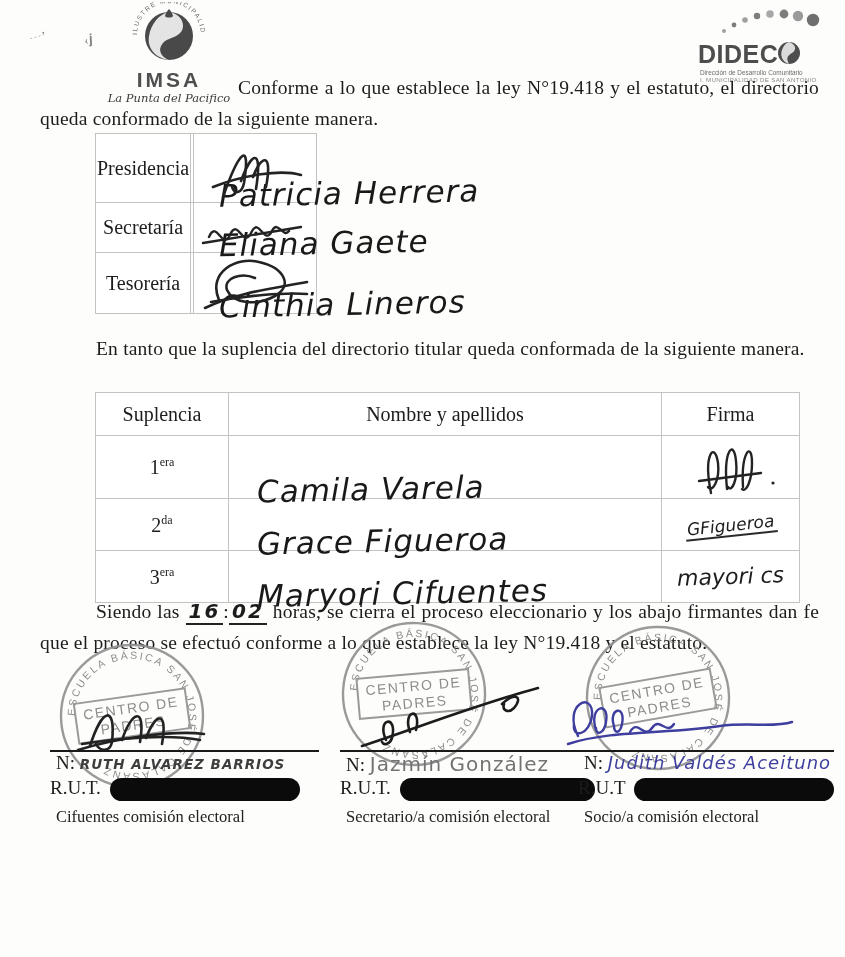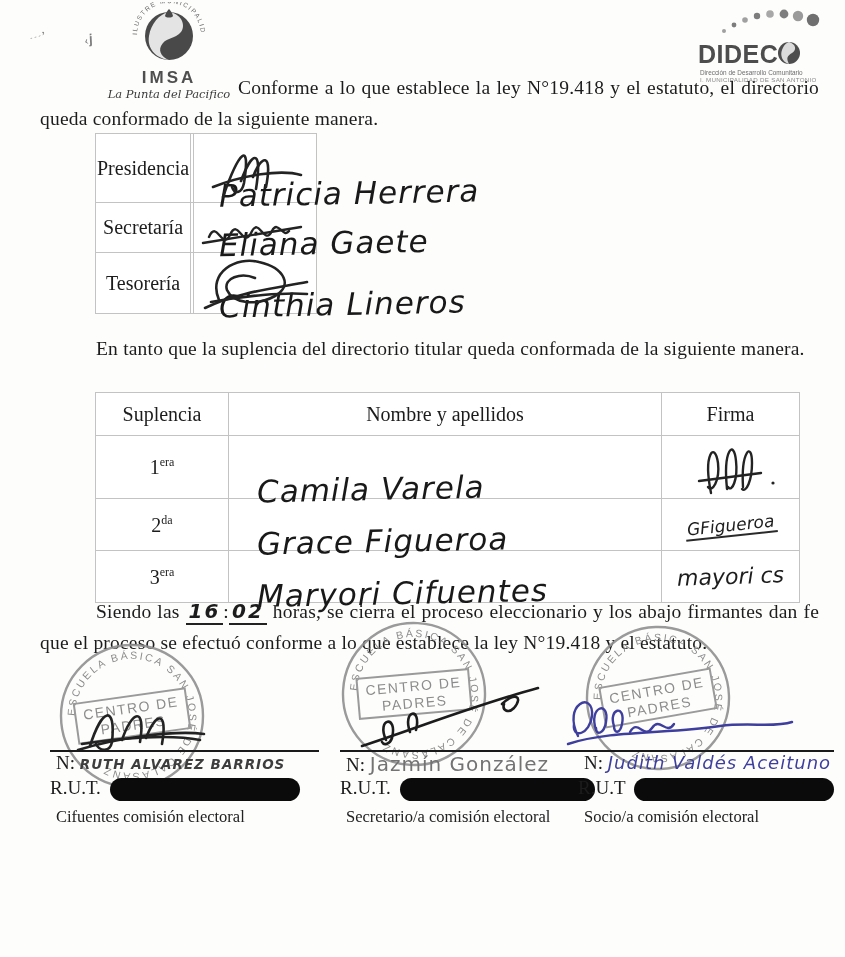--- a/index.html
+++ b/index.html
@@ -4,21 +4,21 @@
 <style>
   html,body{margin:0;padding:0;background:#e9e9e9;}
   .page{
     position:relative; width:845px; height:957px; margin:0 auto;
     background:#fdfdfc; overflow:hidden;
     font-family:"Liberation Serif", serif; color:#1c1c1c;
   }
   
   .imsa{position:absolute; left:104px; top:2px; width:130px; text-align:center;}
   .imsa-acronym{display:block; font-family:"Liberation Sans",sans-serif; font-weight:bold;
-    font-size:17px; letter-spacing:3px; color:#4f4f4f; margin-top:-4px;}
+    font-size:21px; letter-spacing:3px; color:#4f4f4f; margin-top:-4px;}
   .imsa-tagline{display:block; font-style:italic; font-size:11.5px; color:#3b3b3b;
     font-family:"DejaVu Serif",serif; margin-top:-1px; white-space:nowrap;}
   .dideco{position:absolute; left:694px; top:6px; width:142px;}
   .dideco-name-wrap{position:relative; display:inline-block; margin-left:4px;}
   .dideco-name{font-family:"Liberation Sans",sans-serif; font-weight:bold; font-size:25px;
     color:#4d4d4d; letter-spacing:0.5px;}
   .dideco-globe{position:absolute; right:-3px; top:1px;}
   .dideco-sub1{font-family:"Liberation Sans",sans-serif; font-size:6.4px; color:#6d6d6d;
     margin-left:6px; white-space:nowrap;}
   .dideco-sub2{font-family:"Liberation Sans",sans-serif; font-size:6.2px; color:#8a8a8a;

